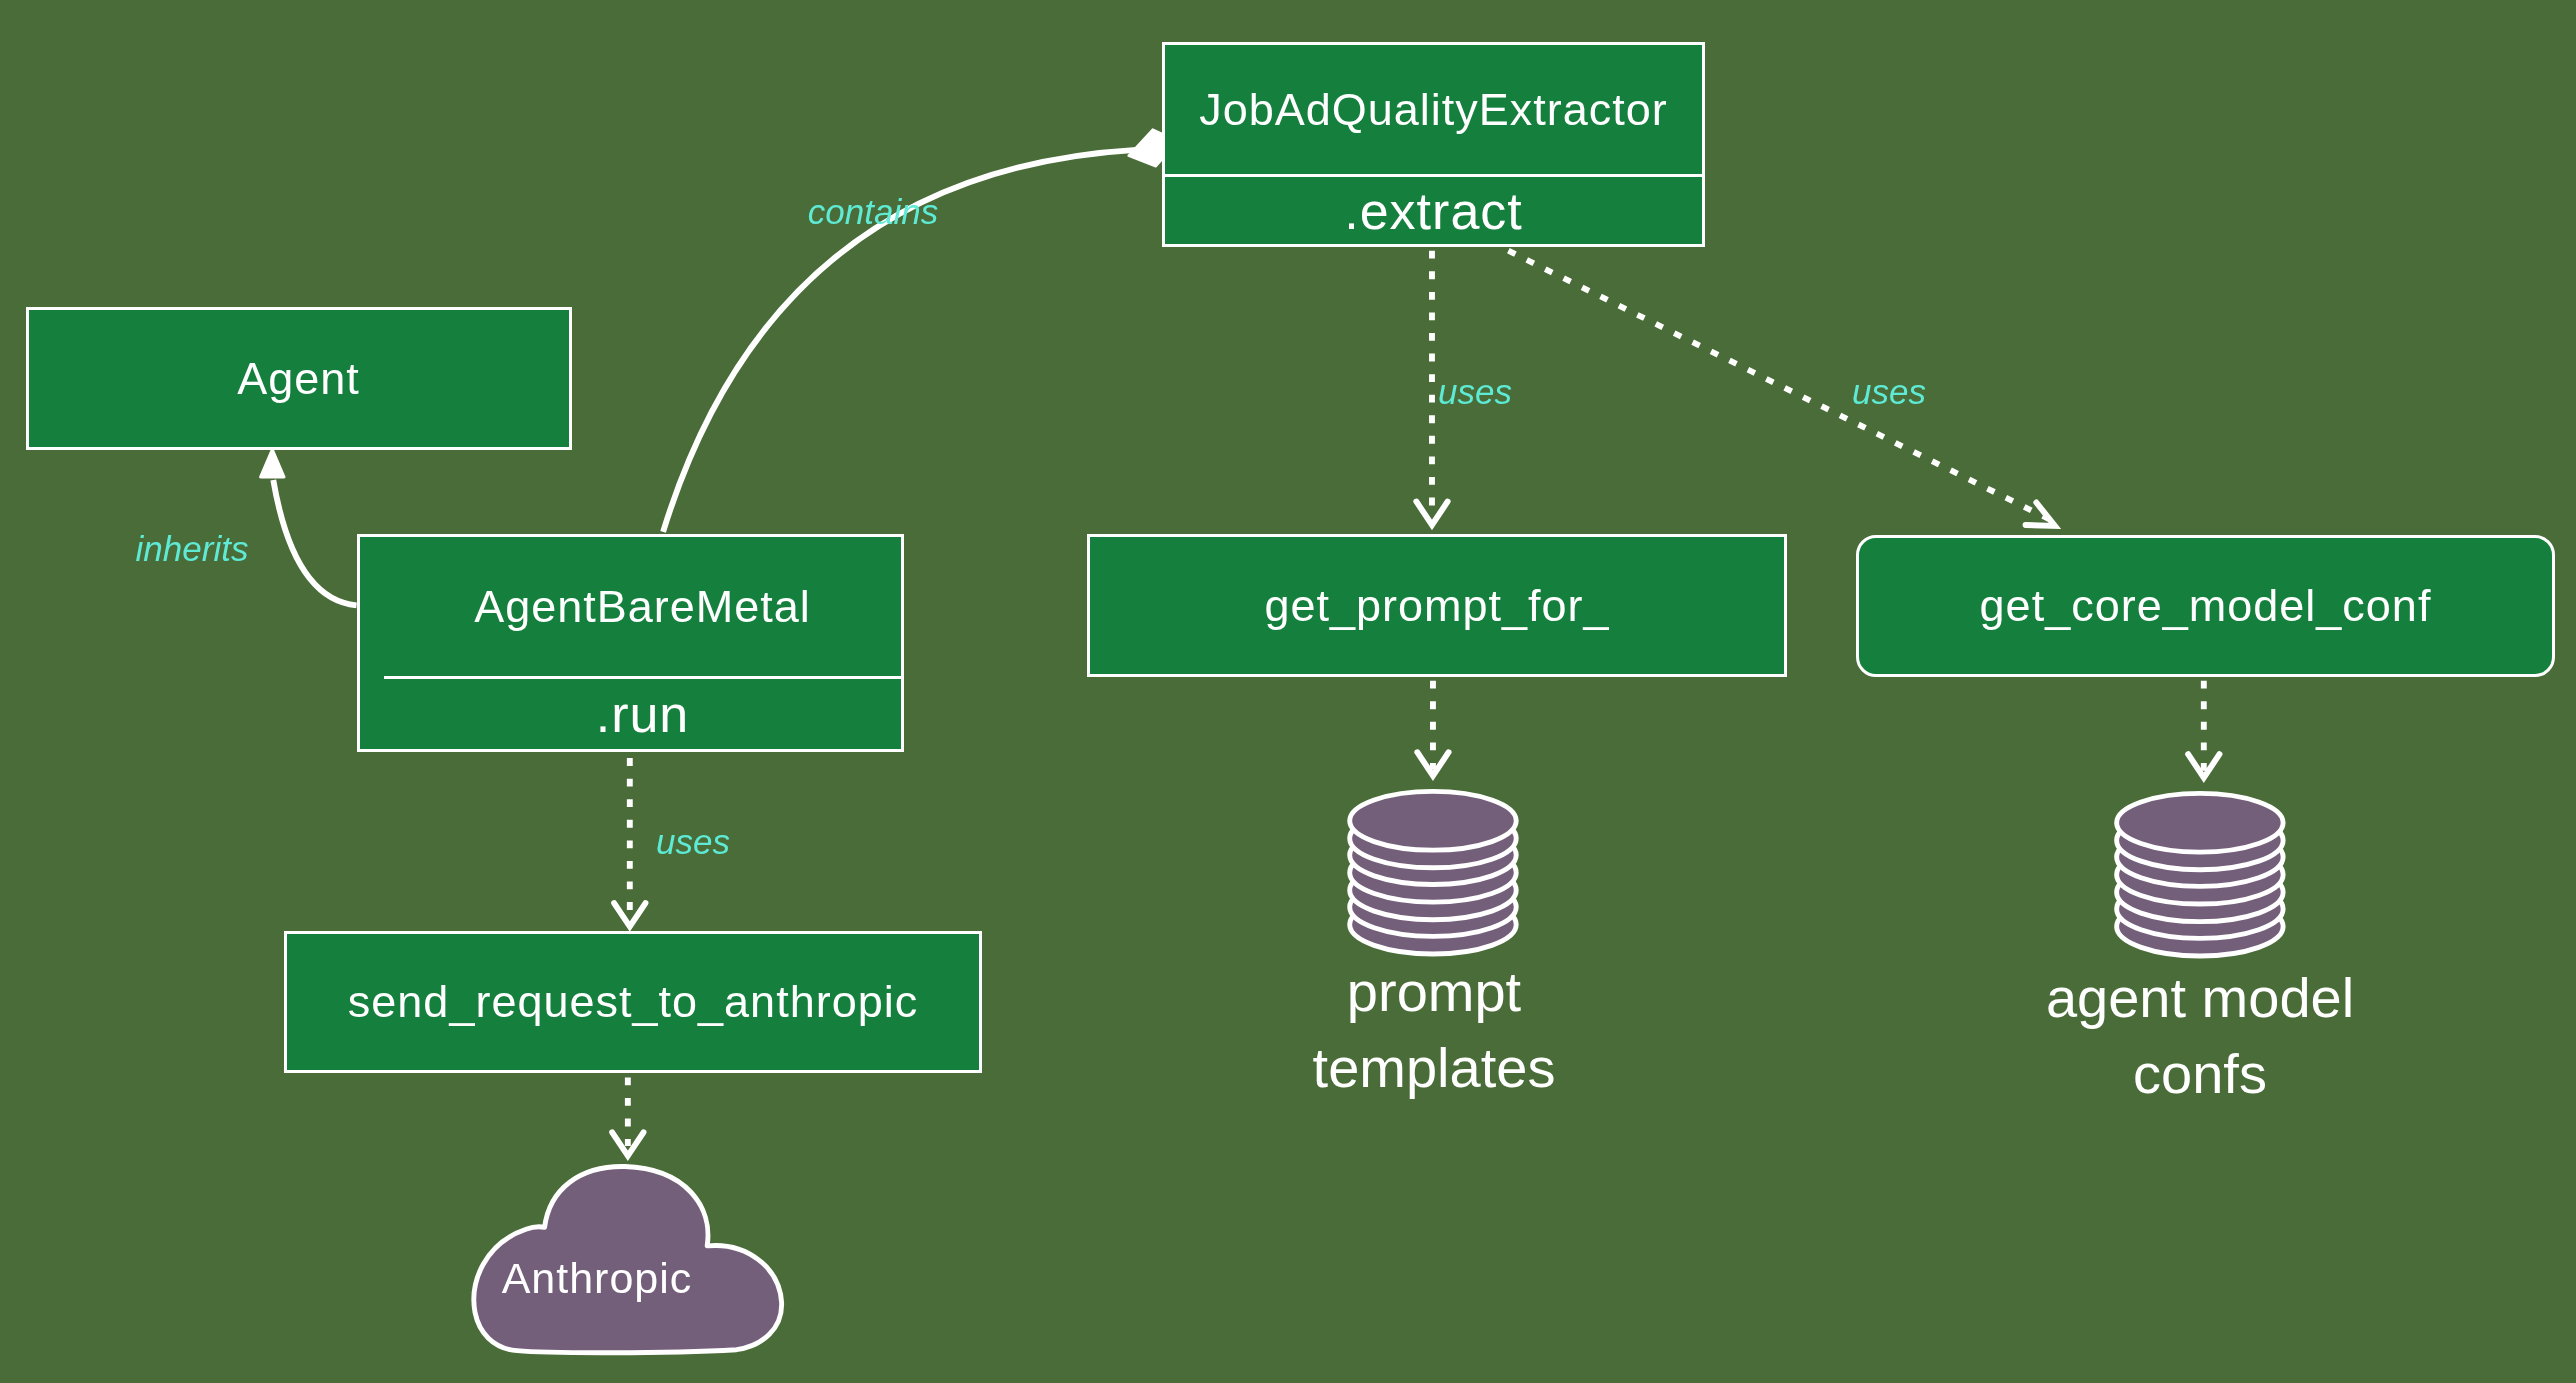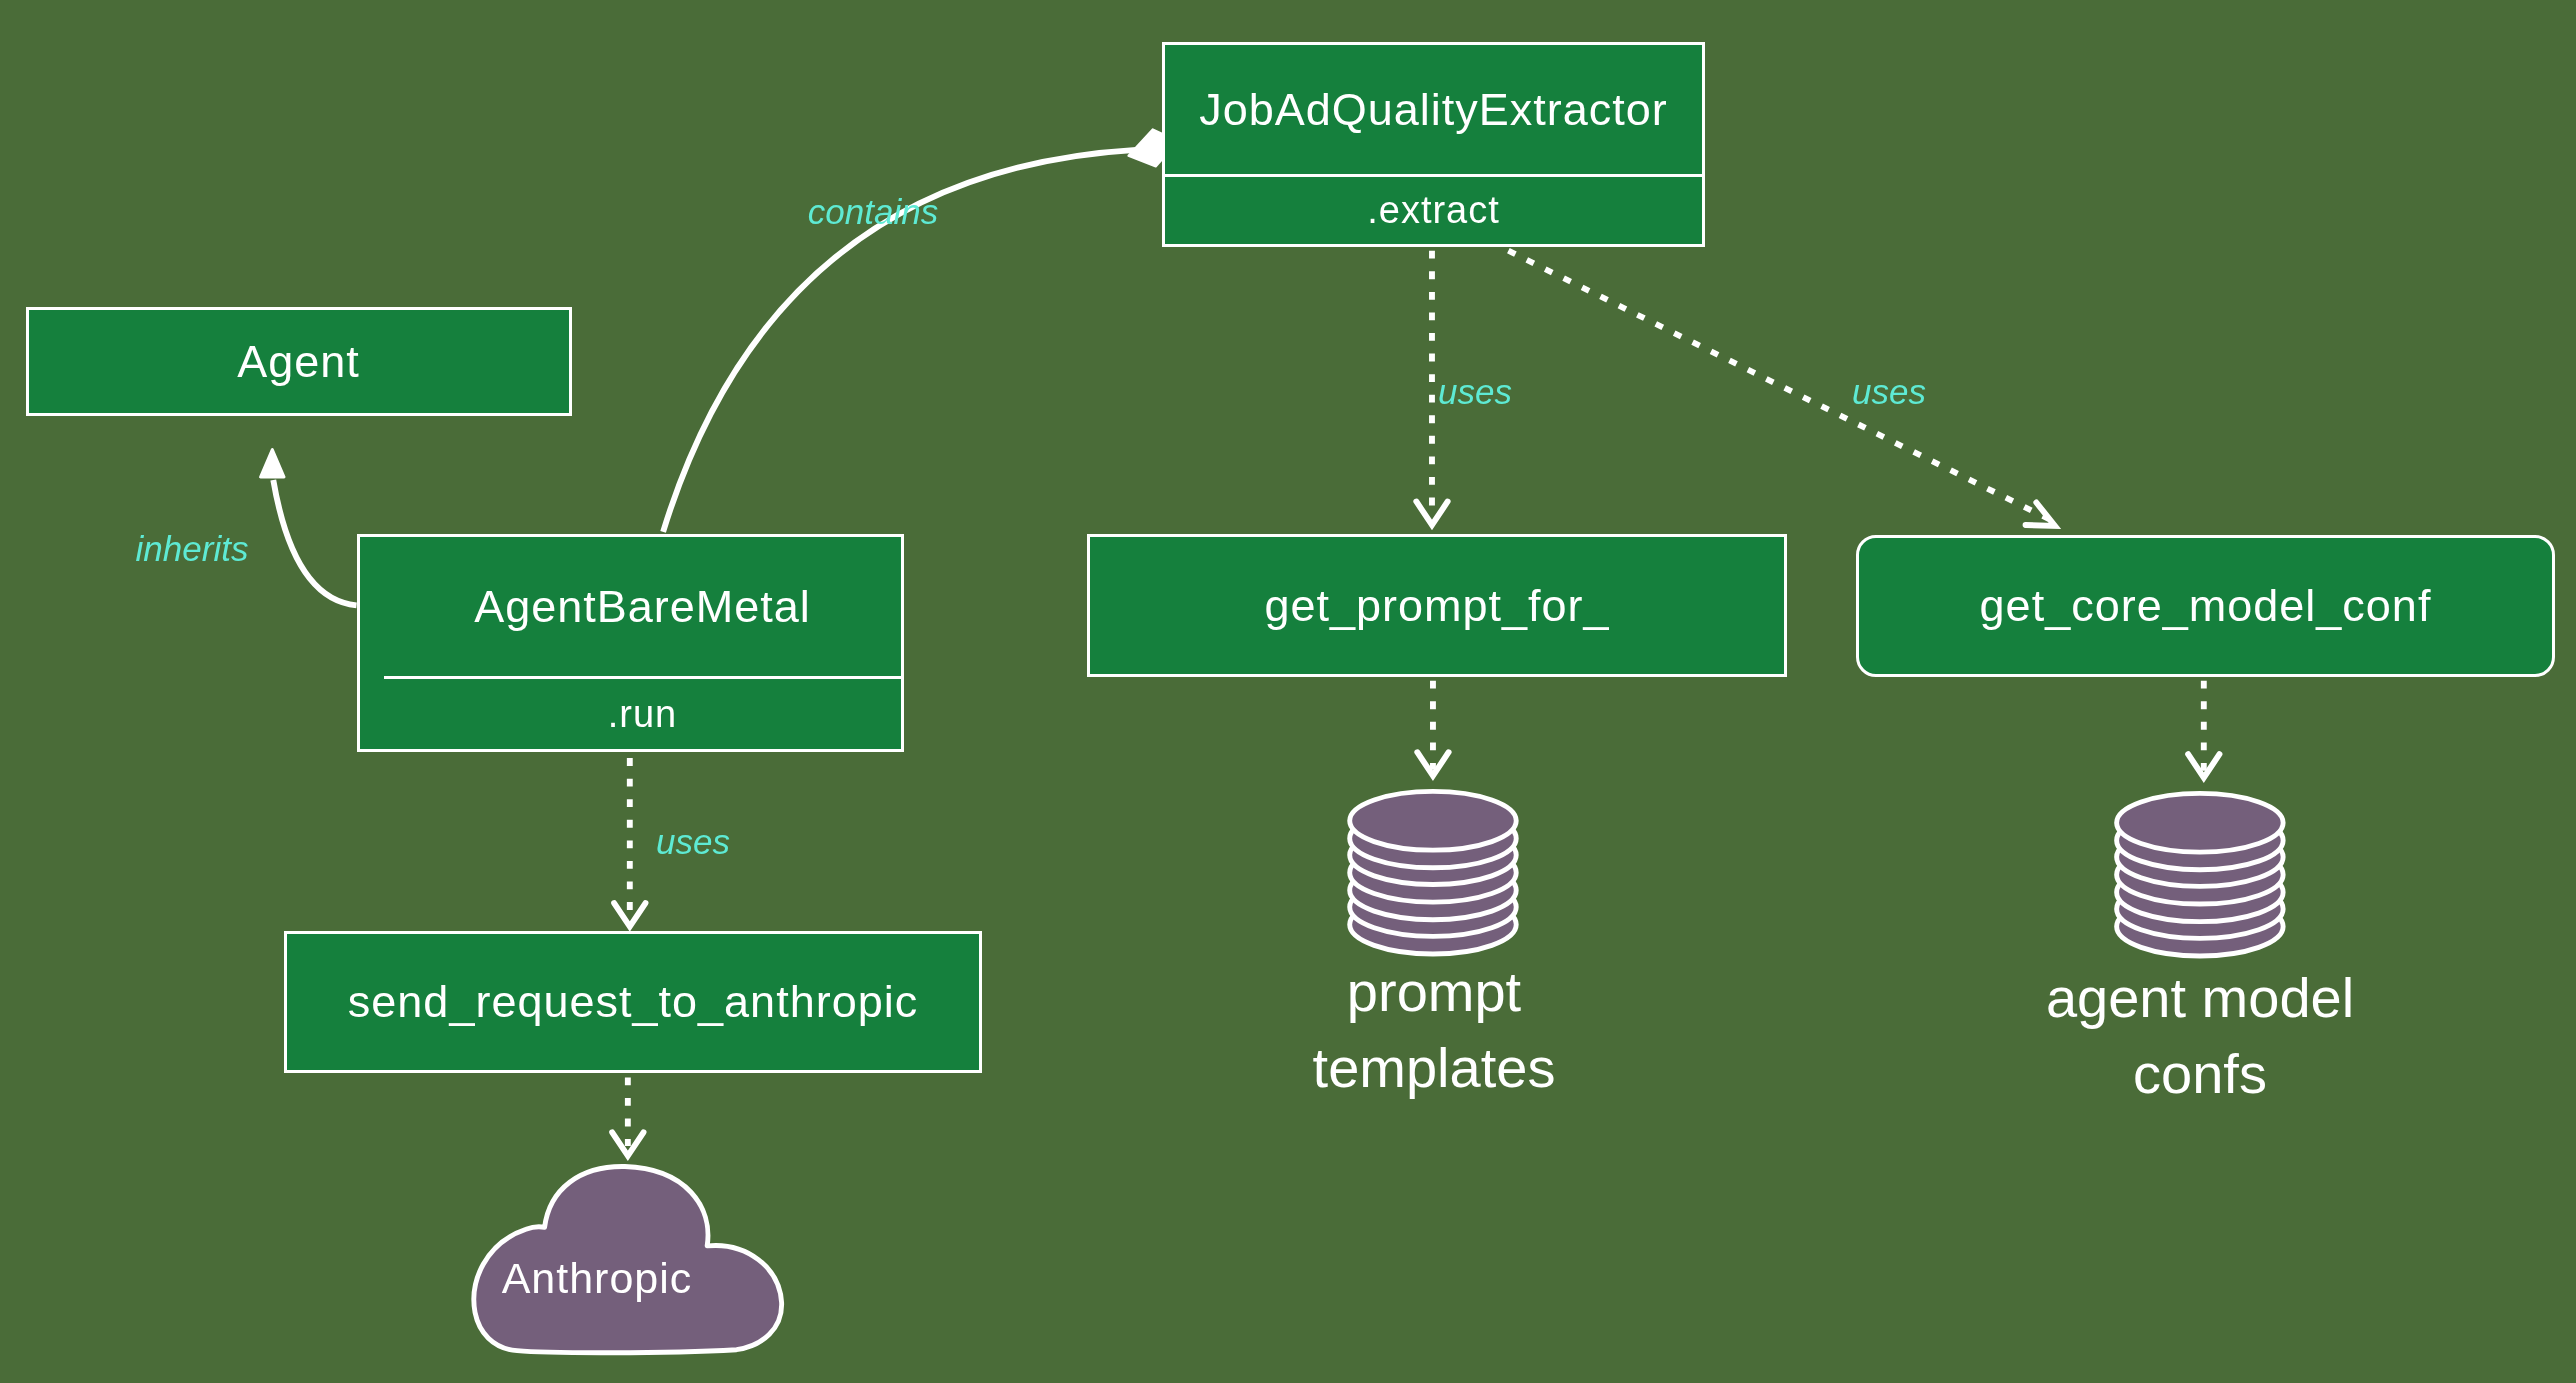--- a/index.html
+++ b/index.html
@@ -38,21 +38,21 @@
     justify-content: center;
     font-size: 45px;
     letter-spacing: 1px;
     white-space: nowrap;
   }
   .node .method {
     border-top: 3.9px solid #FFFFFF;
     display: flex;
     align-items: center;
     justify-content: center;
-    font-size: 38px;
+    font-size: 52px;
     letter-spacing: 1px;
     white-space: nowrap;
   }
   .edge-label {
     position: absolute;
     transform: translate(-50%, -50%);
     color: #5eead4;
     font-size: 35px;
     font-style: italic;
     white-space: nowrap;
@@ -133,21 +133,21 @@
       <ellipse cx="2246" cy="946" rx="85" ry="30"></ellipse>
       <ellipse cx="2246" cy="928" rx="85" ry="30"></ellipse>
       <ellipse cx="2246" cy="911" rx="85" ry="30"></ellipse>
       <ellipse cx="2246" cy="893" rx="85" ry="30"></ellipse>
       <ellipse cx="2246" cy="875" rx="85" ry="30"></ellipse>
       <ellipse cx="2246" cy="858" rx="85" ry="30"></ellipse>
       <ellipse cx="2246" cy="840" rx="85" ry="30"></ellipse>
     </g>
   </svg>
 
-  <div class="node" style="left:25.5px; top:307px; width:546px; height:109px;">
+  <div class="node" style="left:25.5px; top:307px; width:546px; height:143px;">
     <div class="title">Agent</div>
   </div>
 
   <div class="node" style="left:357px; top:534px; width:547px; height:218px;padding-left:24px;">
     <div class="title">AgentBareMetal</div>
     <div class="method" style="height:70px;">.run</div>
   </div>
 
   <div class="node" style="left:1162px; top:42px; width:543px; height:205px;">
     <div class="title">JobAdQualityExtractor</div>

